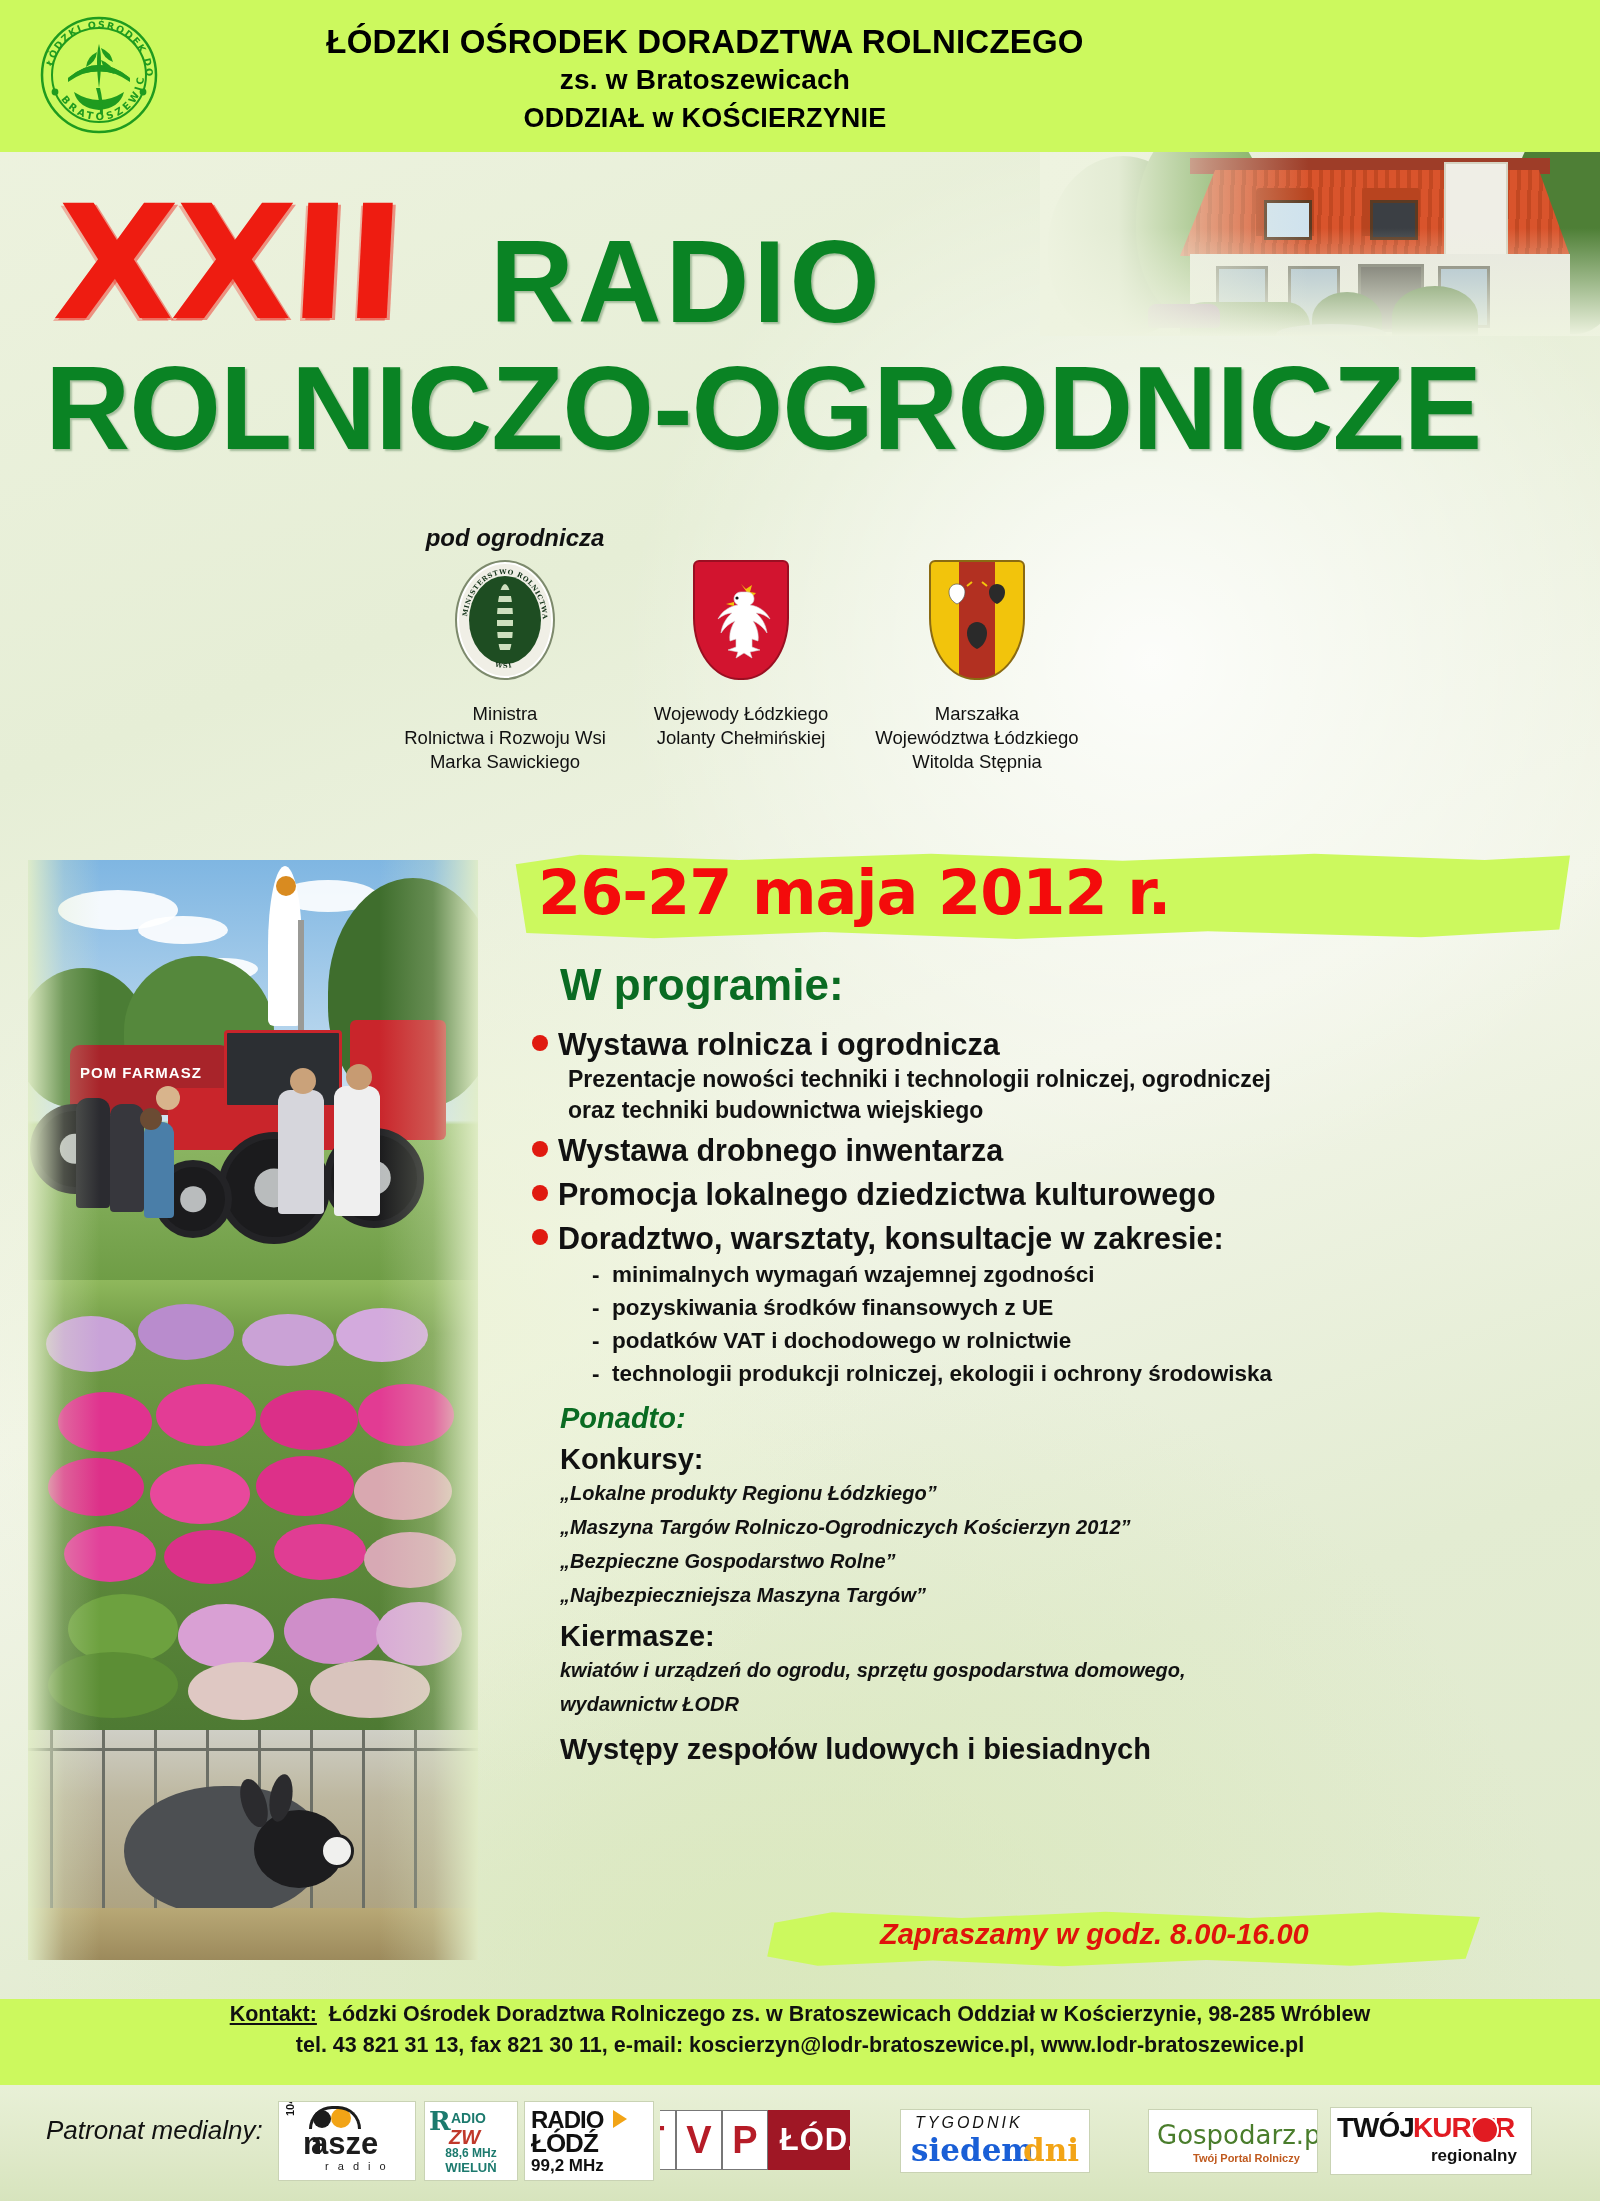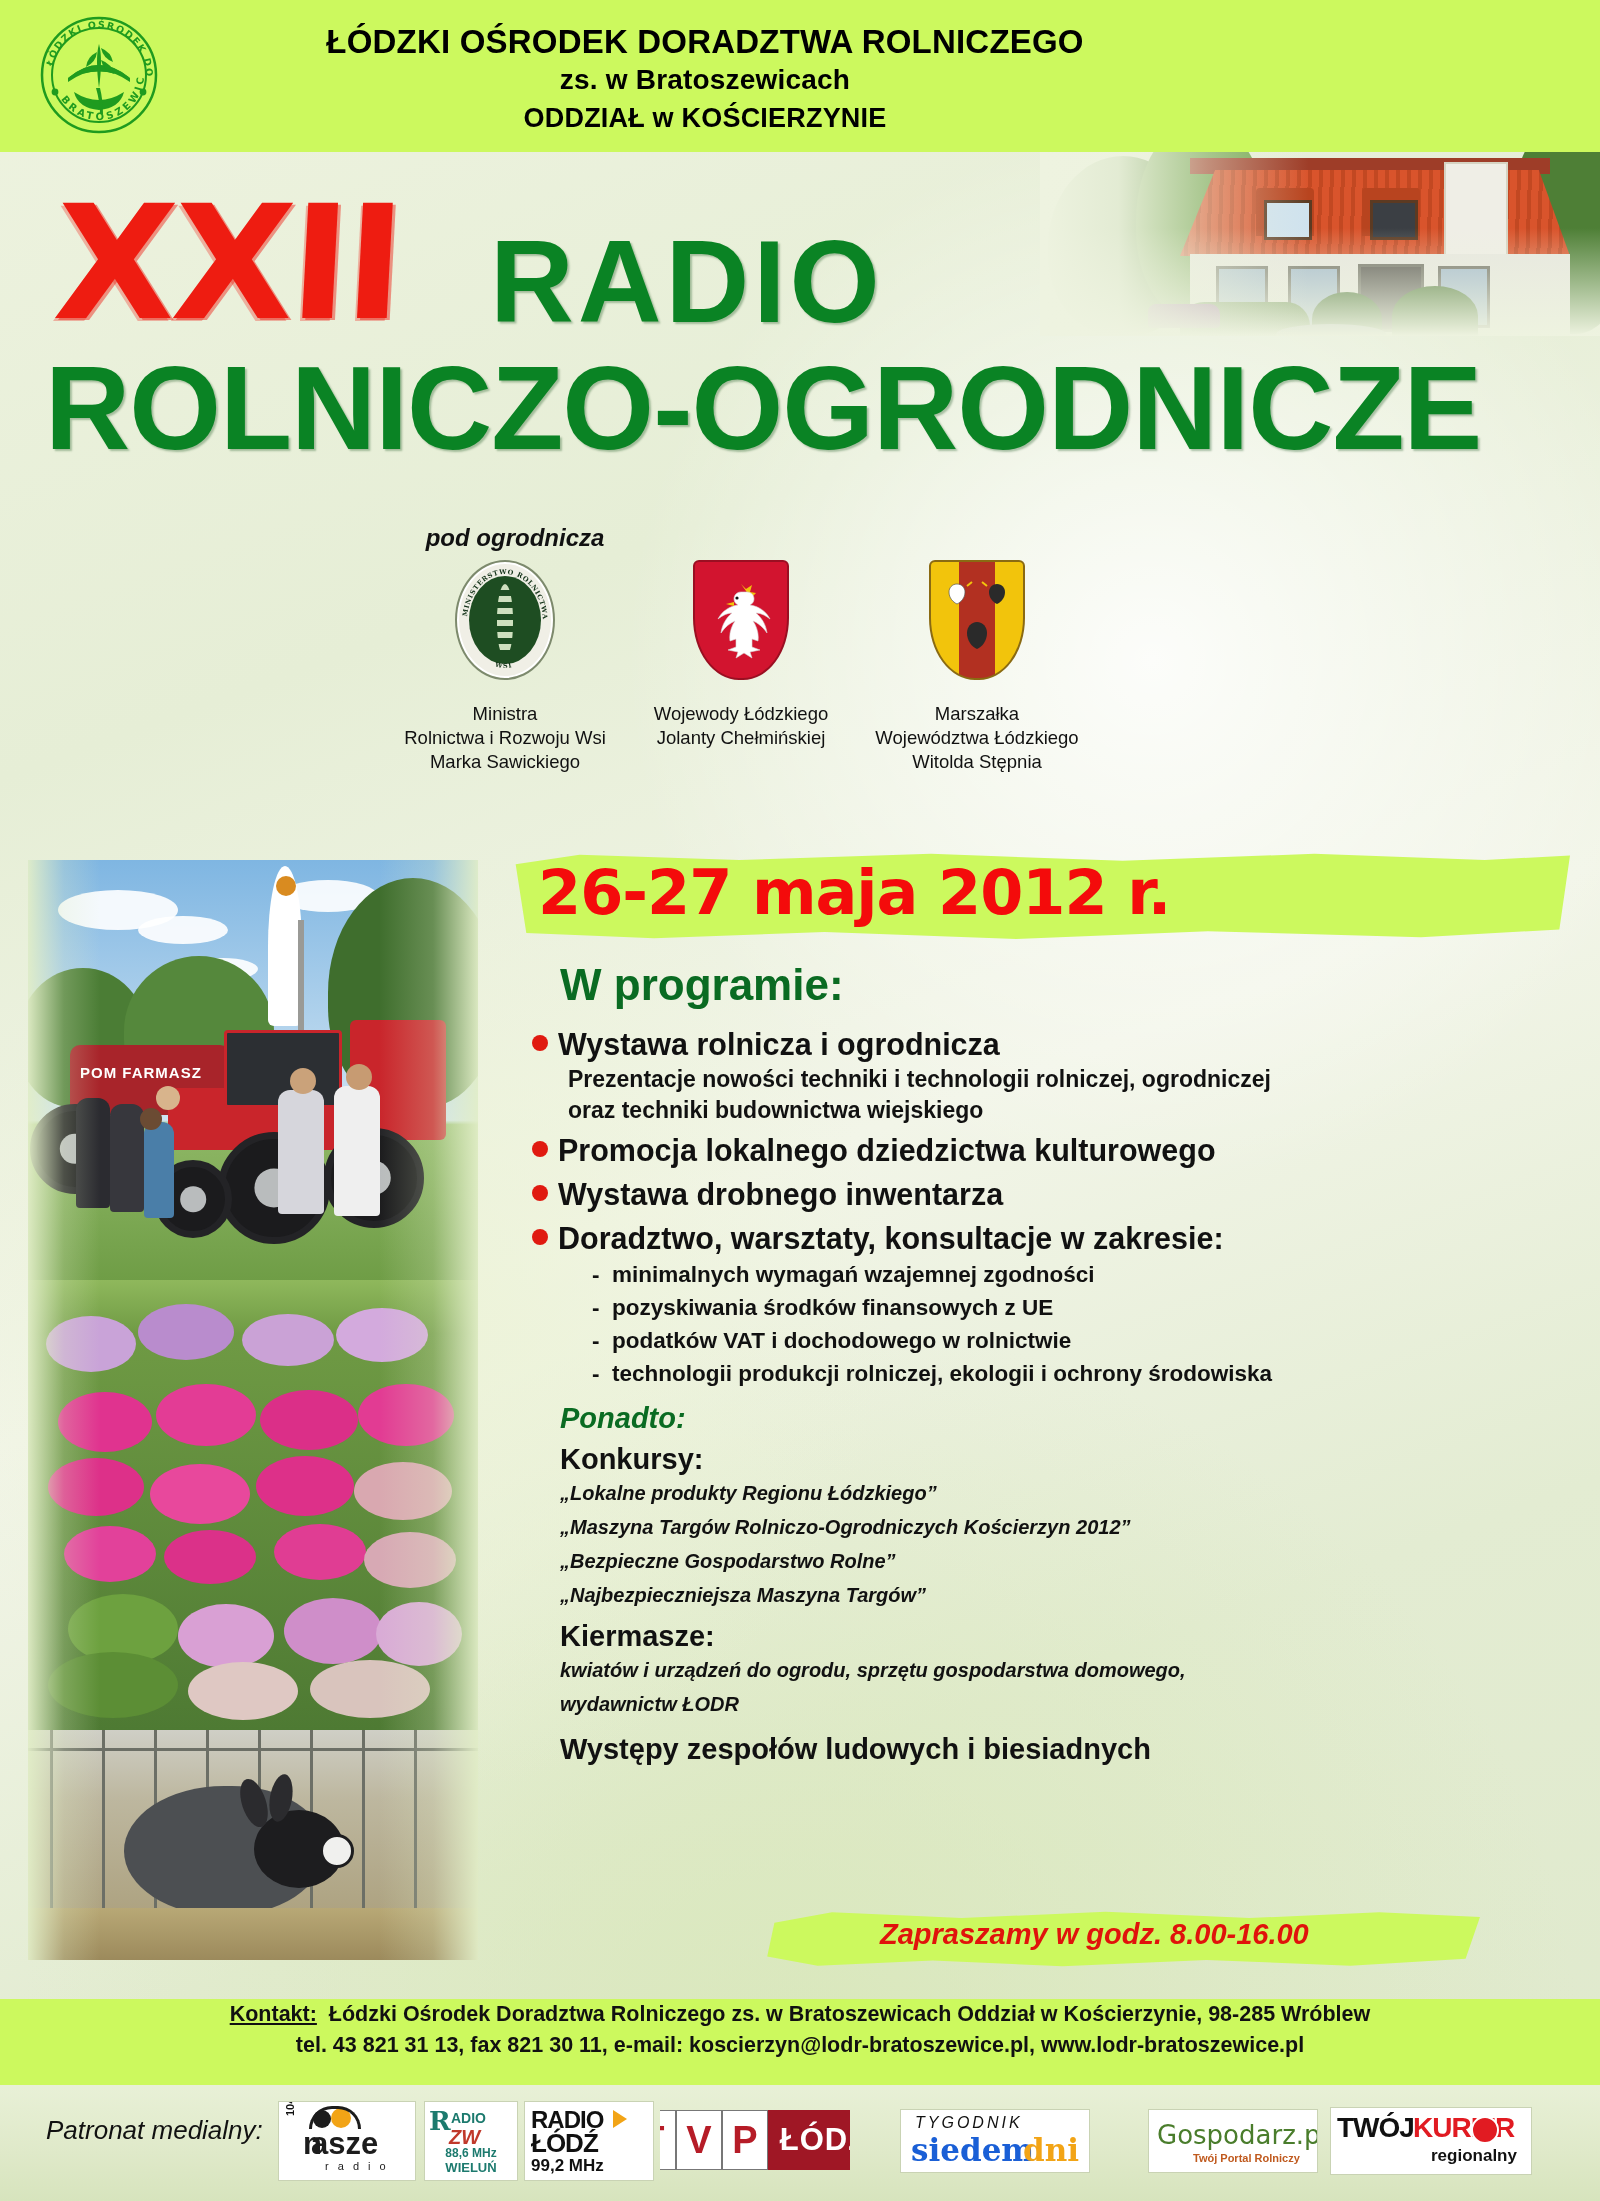--- a/index.html
+++ b/index.html
@@ -458,26 +458,26 @@
       <div class="dot"></div>
       <div>
         <div class="b-main">Wystawa rolnicza i ogrodnicza</div>
         <div class="b-sub">Prezentacje nowości techniki i technologii rolniczej, ogrodniczej</div>
         <div class="b-sub">oraz  techniki budownictwa wiejskiego</div>
       </div>
     </div>
 
     <div class="bullet-row">
       <div class="dot"></div>
-      <div class="b-main">Promocja lokalnego dziedzictwa kulturowego</div>
+      <div class="b-main">Wystawa drobnego inwentarza</div>
     </div>
 
     <div class="bullet-row">
       <div class="dot"></div>
-      <div class="b-main">Wystawa drobnego inwentarza</div>
+      <div class="b-main">Promocja lokalnego dziedzictwa kulturowego</div>
     </div>
 
     <div class="bullet-row">
       <div class="dot"></div>
       <div>
         <div class="b-main">Doradztwo, warsztaty, konsultacje w zakresie:</div>
         <div class="dash-row">-&nbsp;&nbsp;<span>minimalnych wymagań wzajemnej zgodności</span></div>
         <div class="dash-row">-&nbsp;&nbsp;<span>pozyskiwania środków finansowych z UE</span></div>
         <div class="dash-row">-&nbsp;&nbsp;<span>podatków VAT i dochodowego w rolnictwie</span></div>
         <div class="dash-row">-&nbsp;&nbsp;<span>technologii produkcji rolniczej, ekologii i ochrony środowiska</span></div>

